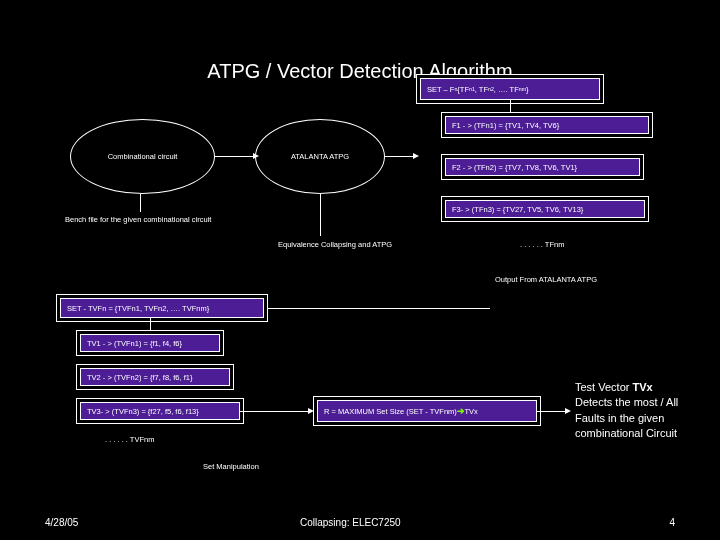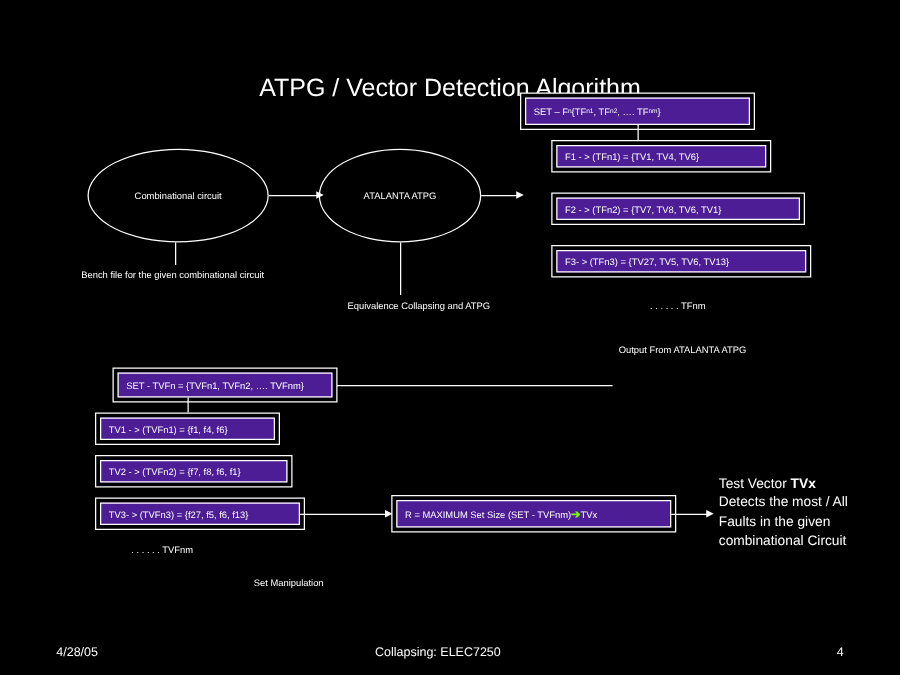--- a/index.html
+++ b/index.html
@@ -97,38 +97,38 @@
 <div class="ellipse" style="top:119px; left:255px; width:130px; height:75px;">ATALANTA ATPG</div>
 
 <div class="arrow arrow-h" style="top:156px; left:215px; width:40px;"></div>
 <div class="arrowhead right" style="top:153px; left:253px;"></div>
 
 <div class="arrow arrow-h" style="top:156px; left:385px; width:30px;"></div>
 <div class="arrowhead right" style="top:153px; left:413px;"></div>
 
 <div class="arrow arrow-v" style="top:100px; left:510px; height:15px;"></div>
 
-<div class="box double" style="top:116px; left:445px; width:168px; height:18px;">F1 - &gt; (TFn1) = {TV1, TV4, TV6}</div>
+<div class="box double" style="top:116px; left:445px; width:204px; height:18px;">F1 - &gt; (TFn1) = {TV1, TV4, TV6}</div>
 <div class="box double" style="top:158px; left:445px; width:195px; height:18px;">F2 - &gt; (TFn2) =  {TV7, TV8, TV6, TV1}</div>
 <div class="box double" style="top:200px; left:445px; width:200px; height:18px;">F3- &gt; (TFn3) =  {TV27, TV5, TV6, TV13}</div>
 
 <div class="small-text" style="top:240px; left:520px;">. . . . . .  TFnm</div>
 
 <div class="small-text" style="top:215px; left:65px;">Bench file for the given combinational circuit</div>
 <div class="arrow arrow-v" style="top:194px; left:140px; height:18px;"></div>
 
 <div class="small-text" style="top:240px; left:250px;padding-left:28px;">Equivalence Collapsing and ATPG</div>
 <div class="arrow arrow-v" style="top:194px; left:320px; height:42px;"></div>
 
 <div class="small-text" style="top:275px; left:495px;">Output From ATALANTA ATPG</div>
 
 <div class="arrow arrow-h" style="top:308px; left:240px; width:250px;"></div>
 <div class="arrowhead left" style="top:305px; left:234px;"></div>
 
-<div class="box double" style="top:298px; left:60px; width:172px; height:20px;margin-left:34px;">SET - TVFn = {TVFn1, TVFn2, …. TVFnm}</div>
+<div class="box double" style="top:298px; left:60px; width:204px; height:20px;">SET - TVFn = {TVFn1, TVFn2, …. TVFnm}</div>
 
 <div class="arrow arrow-v" style="top:318px; left:150px; height:12px;"></div>
 
 <div class="box double" style="top:334px; left:80px; width:140px; height:18px;">TV1 - &gt; (TVFn1) = {f1, f4, f6}</div>
 <div class="box double" style="top:368px; left:80px; width:150px; height:18px;">TV2 - &gt; (TVFn2) = {f7, f8, f6, f1}</div>
 <div class="box double" style="top:402px; left:80px; width:160px; height:18px;">TV3- &gt; (TVFn3) =  {f27, f5, f6, f13}</div>
 
 <div class="small-text" style="top:435px; left:105px;">. . . . . .  TVFnm</div>
 
 <div class="small-text" style="top:462px; left:155px;margin-left:48px;">Set Manipulation</div>

